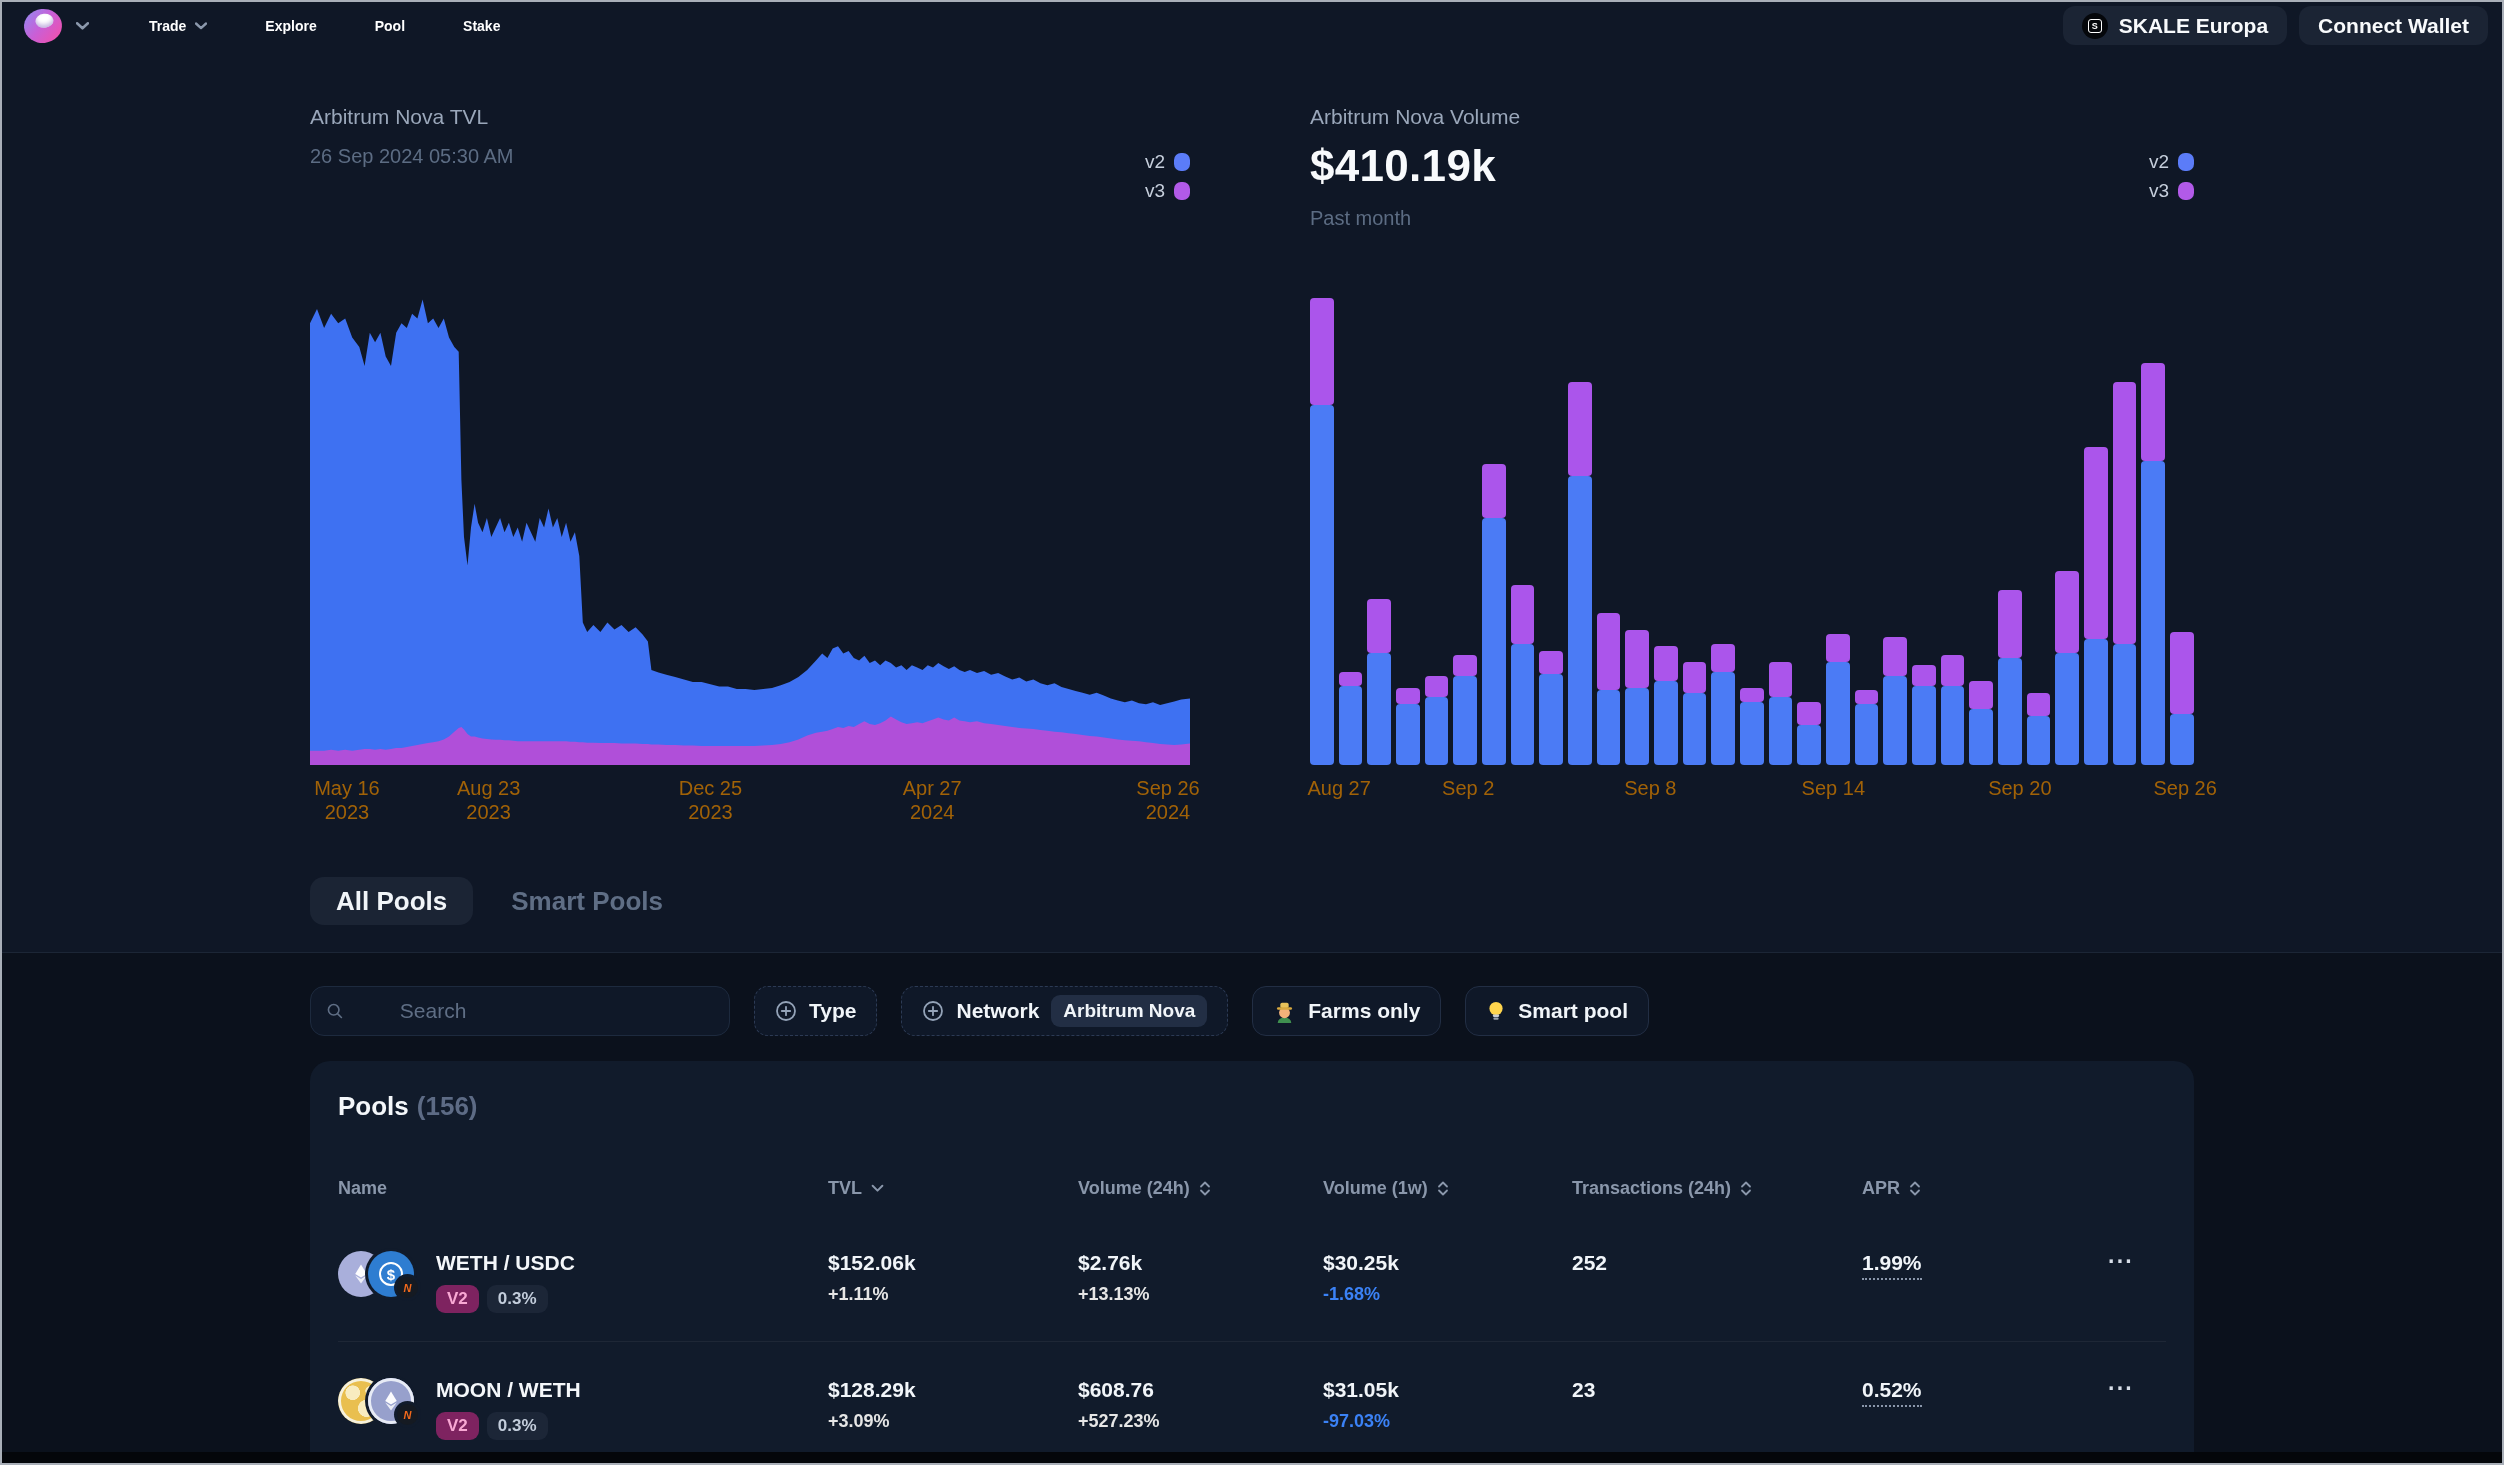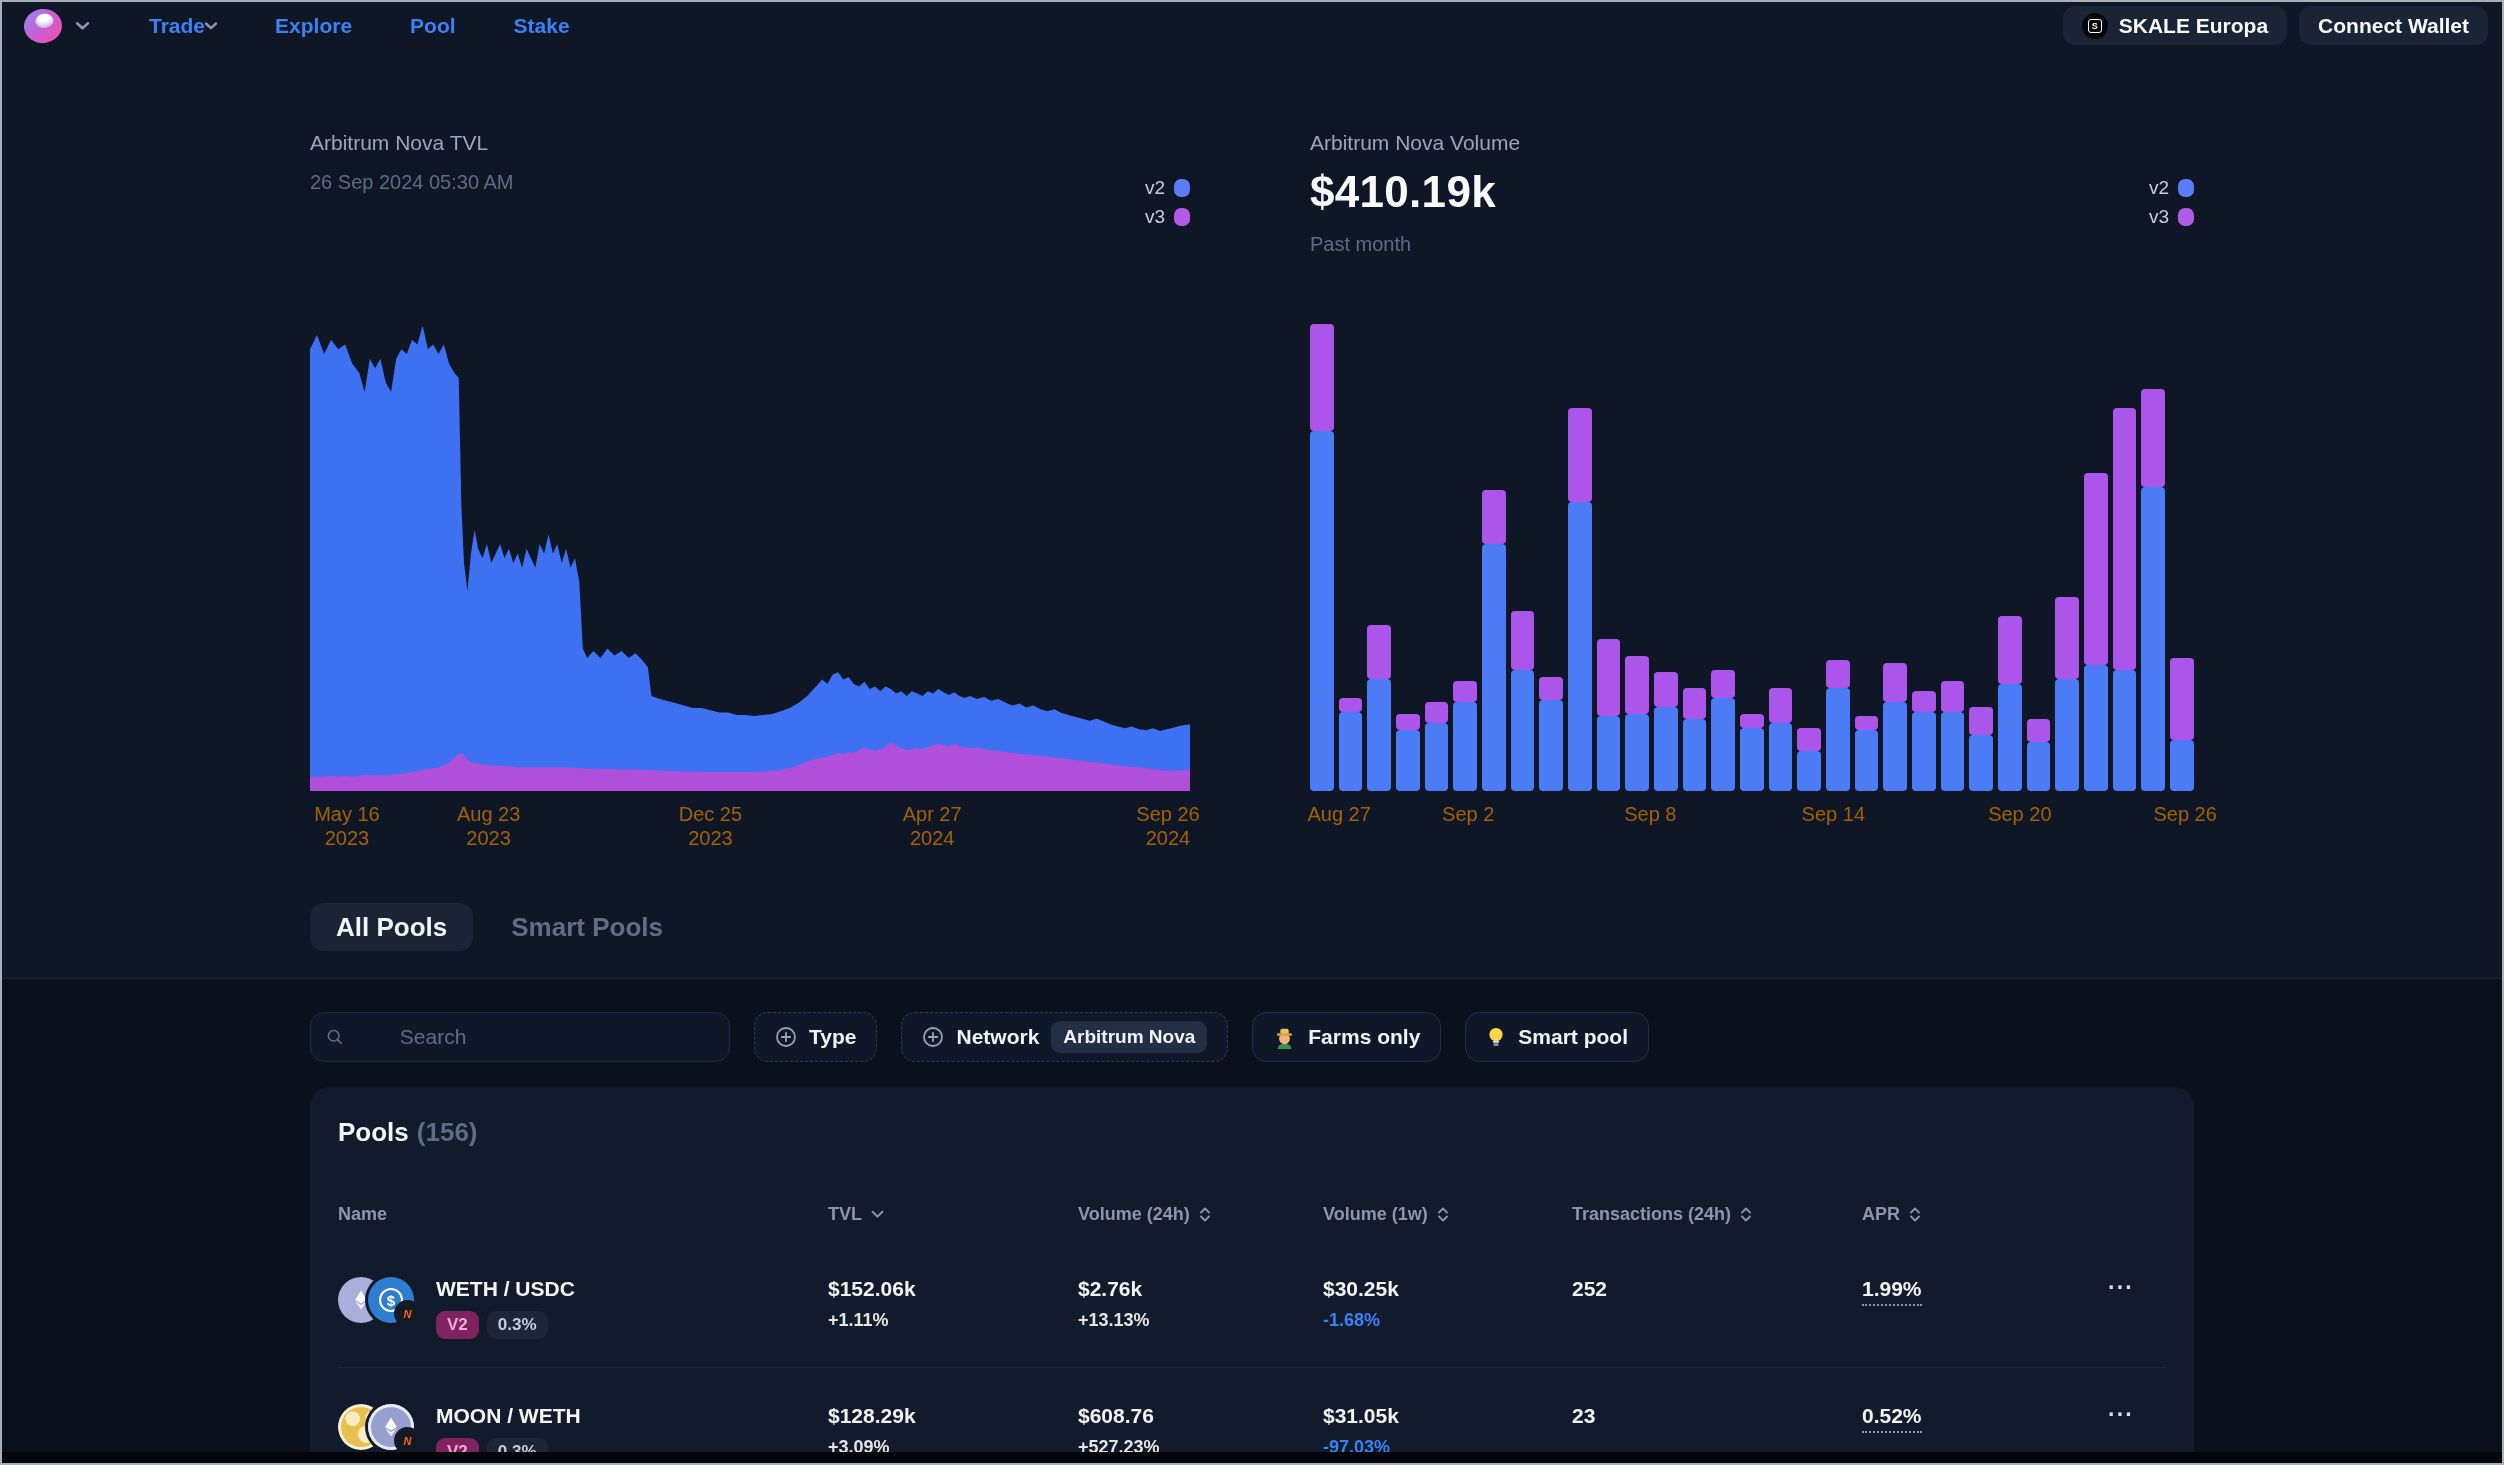--- a/index.html
+++ b/index.html
@@ -10,33 +10,33 @@
   
   nav{ height:47px; display:flex; align-items:center; justify-content:space-between; padding:0 14px 0 22px; }
   .nav-left{ display:flex; align-items:center; }
   .logo-wrap{ display:flex; align-items:center; gap:14px; cursor:pointer; }
   .logo-donut{ width:38px; height:34px; border-radius:50%;
     background:linear-gradient(135deg,#8F8BF4 0%,#C95FD6 48%,#F74EA5 100%); position:relative; transform:rotate(-6deg); }
   .logo-hole{ position:absolute; top:5px; left:12px; width:18px; height:14px; border-radius:50%;
     background:#fff; box-shadow:inset 0 -3px 4px rgba(150,120,200,.55); }
   .chev{ stroke:#8B98AC; stroke-width:2.4; fill:none; stroke-linecap:round; stroke-linejoin:round; }
   .nav-links{ display:flex; gap:58px; margin-left:60px; }
-  .nav-link{ display:flex; align-items:center; color:#3b82f6; font-size:21px; font-weight:600; cursor:pointer; }
+  .nav-link{ display:flex; align-items:center; gap:9px; color:#ffffff; font-size:14px; font-weight:600; cursor:pointer; }
   .nav-right{ display:flex; gap:12px; }
   .nav-btn{ height:39px; background:#1B2434; border:none; border-radius:12px; color:#F8FAFC;
     font-family:inherit; font-size:21px; font-weight:600; display:flex; align-items:center; gap:11px; padding:0 19px; cursor:pointer; }
   .skale-icon{ width:26px; height:26px; border-radius:50%; background:#05070b; display:flex; align-items:center; justify-content:center; }
   .skale-sq{ width:14px; height:14px; border:1.8px solid #fff; border-radius:3px; color:#fff; font-size:9px; font-weight:700;
     display:flex; align-items:center; justify-content:center; }
 
   .container{ width:1884px; margin:0 auto; }
 
   
   .charts-row{ display:flex; gap:120px; margin-top:56px; }
-  .chart-col{ position:relative;margin-top:26px; }
+  .chart-col{ position:relative; }
   .chart-col.tvl{ width:880px; } .chart-col.vol{ width:885px; }
   .chart-header{ height:185px; position:relative; }
   .chart-title{ font-size:21px; color:#9AA7BA; }
   .chart-value{ font-size:44px; font-weight:700; color:#F8FAFC; margin-top:12px; letter-spacing:.3px; }
   .chart-sub{ font-size:20px; color:#5C6C83; margin-top:16px; }
   .legend{ position:absolute; right:0; top:46px; display:flex; flex-direction:column; gap:7px; align-items:flex-end; }
   .legend-row{ display:flex; align-items:center; gap:9px; font-size:19px; color:#C6CFDC; }
   .legend-dot{ width:16px; height:18px; border-radius:7px; }
   .plot{ height:475px; position:relative; }
   #bar-plot{ display:flex; align-items:flex-end; gap:5px; }

